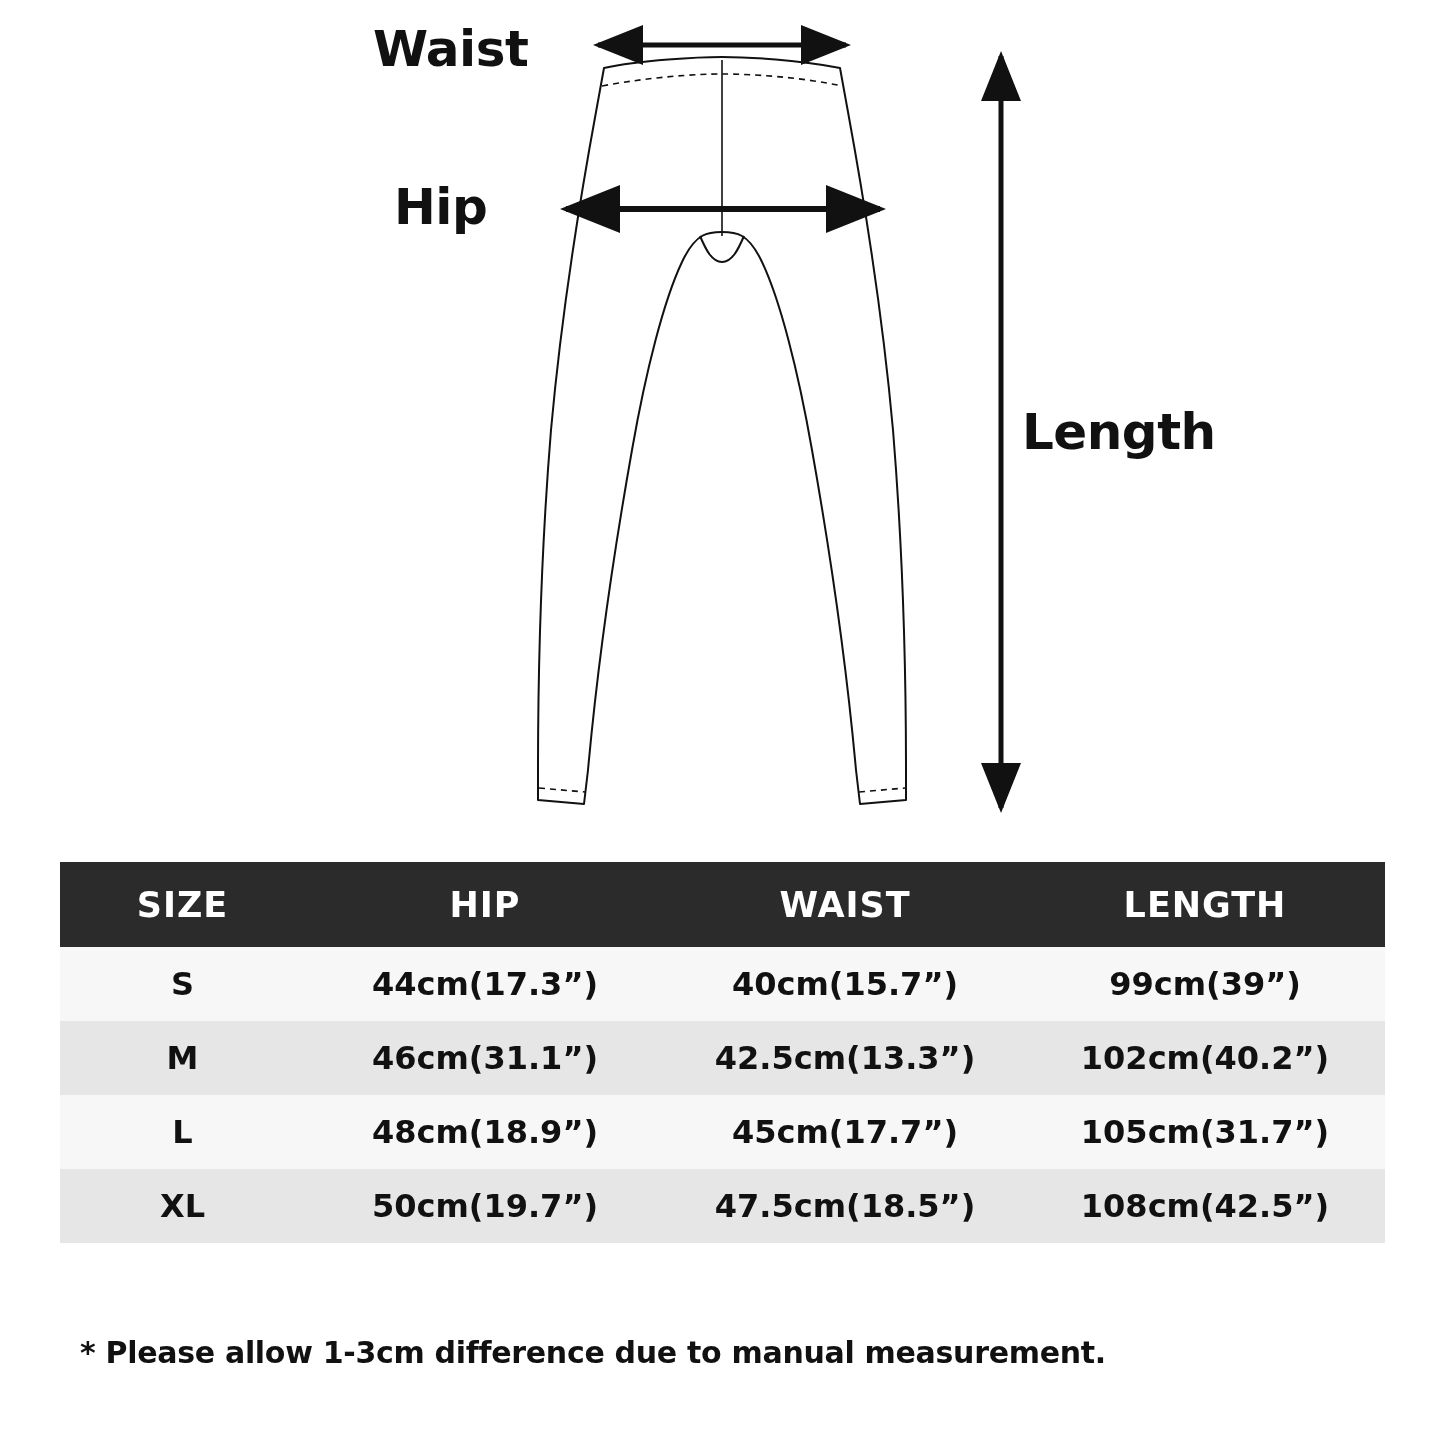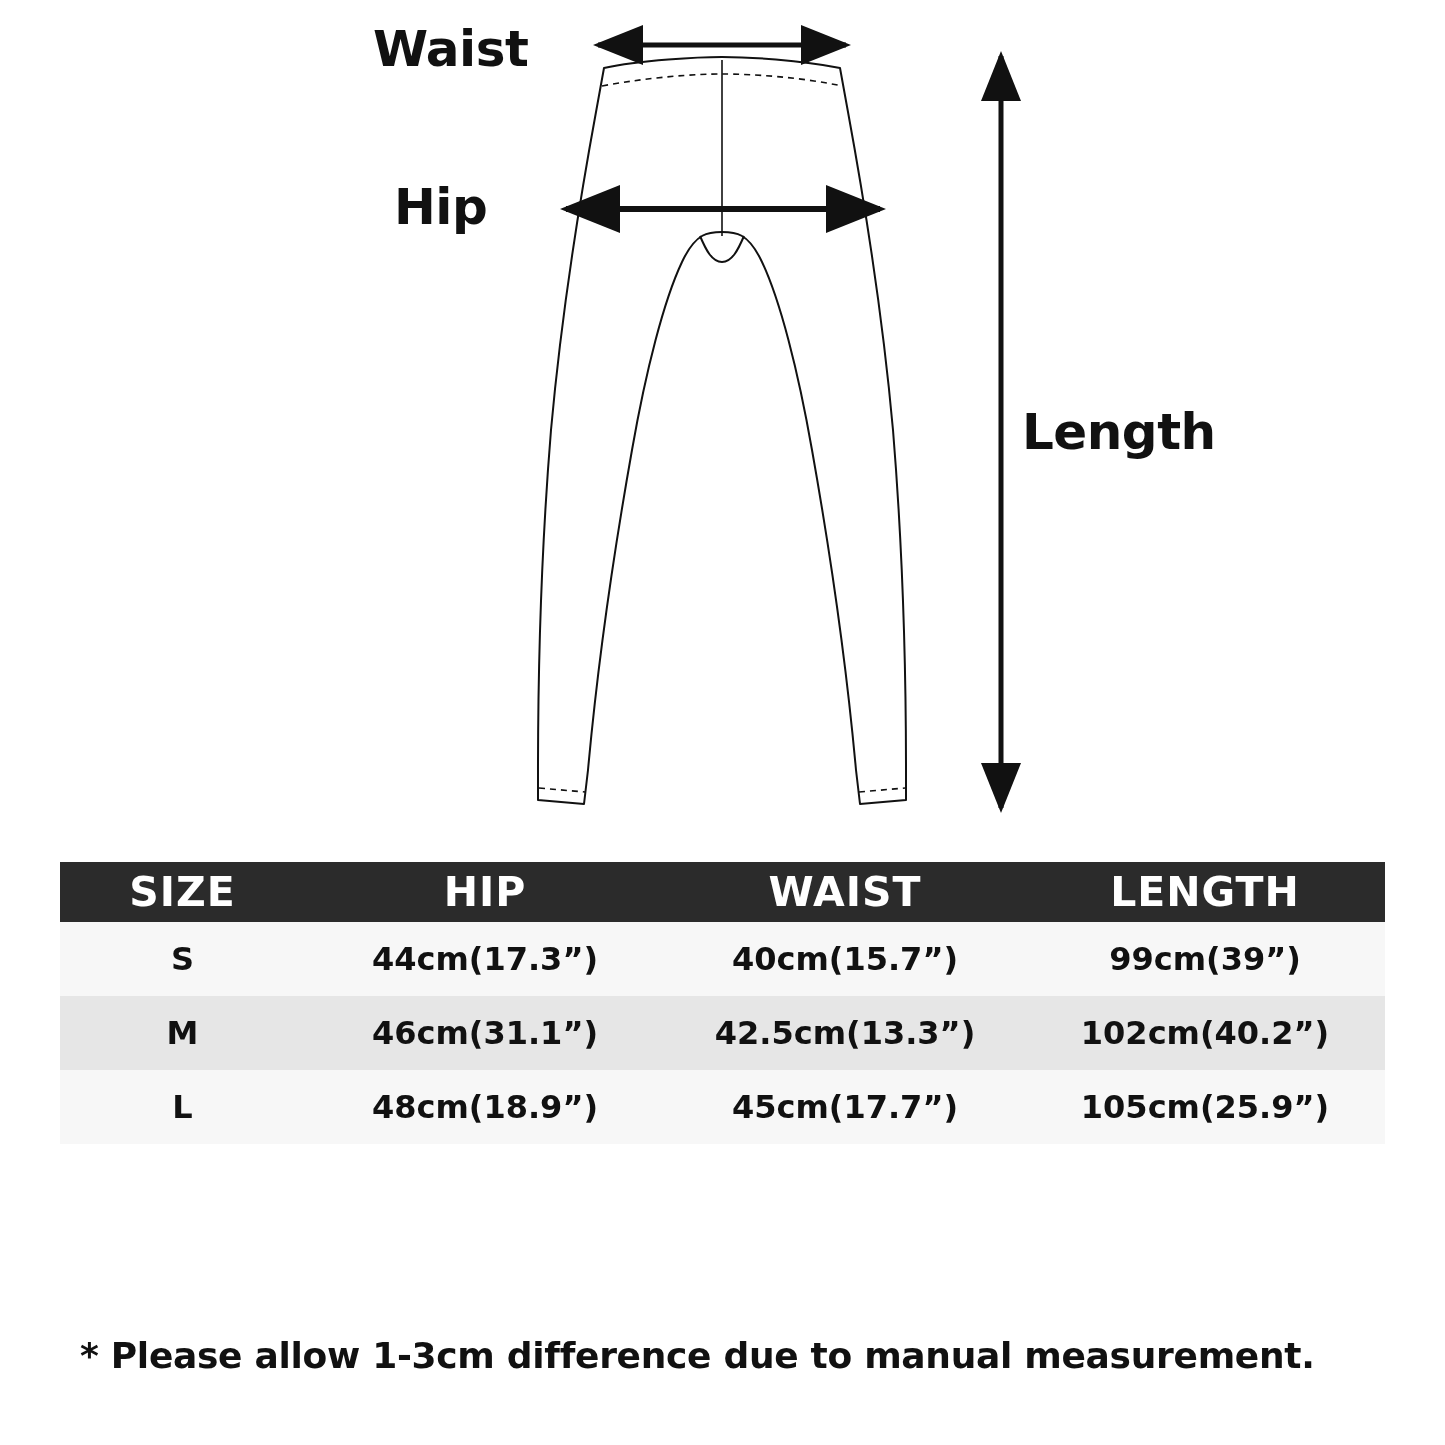--- a/index.html
+++ b/index.html
@@ -62,22 +62,22 @@
   }
   #size-table th,
   #size-table td {
     text-align: center;
     font-family: "DejaVu Sans", sans-serif;
     font-weight: bold;
   }
   #size-table thead th {
     background: #2b2b2b;
     color: #ffffff;
-    font-size: 41px;
-    height: 60px;
+    font-size: 35px;
+    height: 85px;
     letter-spacing: 1px;
     padding: 0;
   }
   #size-table tbody td {
     font-size: 32px;
     color: #111111;
     height: 74px;
     padding: 0;
   }
   #size-table tbody tr:nth-child(odd) td {
@@ -90,21 +90,21 @@
   .col-hip { width: 360px; }
   .col-waist { width: 360px; }
   .col-length { width: 360px; }
 
   #footnote {
     position: absolute;
     left: 80px;
     top: 1335px;
     font-family: "DejaVu Sans", sans-serif;
     font-weight: bold;
-    font-size: 36px;
+    font-size: 30px;
     color: #111111;
     letter-spacing: -0.3px;
   }
 </style>
 </head>
 <body>
 
 <div id="diagram">
 
   <svg width="1445" height="840" viewBox="0 0 1445 840">
@@ -186,18 +186,24 @@
     <tr>
       <td>M</td>
       <td>46cm(31.1”)</td>
       <td>42.5cm(13.3”)</td>
       <td>102cm(40.2”)</td>
     </tr>
     <tr>
       <td>L</td>
       <td>48cm(18.9”)</td>
       <td>45cm(17.7”)</td>
-      <td>105cm(25.9”)</td>
+      <td>105cm(31.7”)</td>
+    </tr>
+    <tr>
+      <td>XL</td>
+      <td>50cm(19.7”)</td>
+      <td>47.5cm(18.5”)</td>
+      <td>108cm(42.5”)</td>
     </tr>
   </tbody>
 </table>
 
 <div id="footnote">* Please allow 1-3cm difference due to manual measurement.</div>
 
 </body></html>

